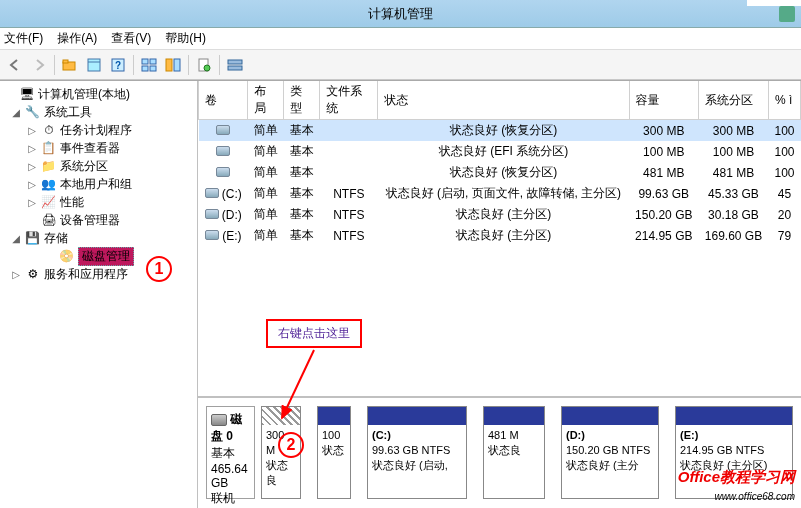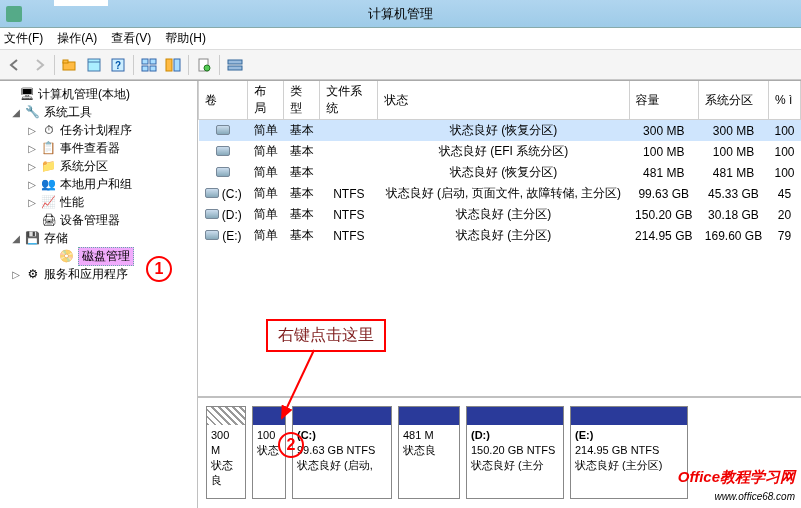--- a/index.html
+++ b/index.html
@@ -1,19 +1,19 @@
 <!DOCTYPE html>
 <html><head>
 <meta charset="utf-8">
 <style>
 * { box-sizing: border-box; margin: 0; padding: 0; font-family: "Microsoft YaHei", "SimSun", Arial, sans-serif; }
 body { width: 801px; height: 508px; background: #fff; font-size: 12px; position: relative; overflow: hidden; }
 
 
-.titlebar { height: 28px; background: linear-gradient(#b0d5ef,#9ecbe8); display: flex; align-items: center; border-bottom: 1px solid #8aa; position: relative; }
+.titlebar { height: 28px; background: linear-gradient(#b0d5ef,#9ecbe8); display: flex; align-items: center; border-bottom: 1px solid #8aa; position: relative; justify-content: flex-end; }
 .titlebar .sysicon { width: 16px; height: 16px; margin: 0 6px; background: #5a8; border-radius: 2px; }
 .titlebar .title { position: absolute; left: 50%; transform: translateX(-50%); font-size: 13px; color: #000; }
 .titlebar .gap { width: 54px; height: 6px; background: #fff; margin-left: 54px; position: absolute; top: 0; }
 
 
 .menubar { height: 22px; background: #fff; display: flex; align-items: center; padding: 0 4px; gap: 14px; border-bottom: 1px solid #ddd; }
 .menubar span { font-size: 12px; color: #000; }
 
 
 .toolbar { height: 30px; background: #f5f5f5; border-bottom: 1px solid #c8c8c8; display: flex; align-items: center; padding: 0 4px; gap: 2px; }
@@ -25,41 +25,41 @@
 .sidebar { width: 198px; border-right: 1px solid #c0c0c0; padding: 4px 0; overflow: hidden; }
 .content { flex: 1; display: flex; flex-direction: column; overflow: hidden; }
 
 
 .tree { font-size: 12px; }
 .node { display: flex; align-items: center; height: 18px; padding-left: 4px; white-space: nowrap; }
 .node .exp { width: 12px; text-align: center; color: #666; font-size: 10px; }
 .node .ico { width: 16px; height: 14px; margin: 0 3px; display: flex; align-items: center; justify-content: center; }
 .lvl1 { padding-left: 10px; }
 .lvl2 { padding-left: 26px; }
-.selected { background: #f0abfc; border: 1px dotted #6aa; }
+.selected { background: #be185d; border: 1px dotted #6aa; }
 
 
 .circ { position: absolute; width: 26px; height: 26px; border: 2px solid #f00; border-radius: 50%; color: #f00; display: flex; align-items: center; justify-content: center; font-size: 16px; font-weight: bold; }
-.annot-box { position: absolute; border: 2px solid #f00; color: #7f1d1d; font-size: 16px; padding: 4px 10px; background: #fff; }
+.annot-box { position: absolute; border: 2px solid #f00; color: #4c1d95; font-size: 12px; padding: 4px 10px; background: #fff; }
 .watermark { position: absolute; right: 6px; bottom: 4px; font-style: italic; font-family: "Times New Roman", serif; font-size: 15px; text-align: right; }
 .watermark .r1 { color: #e00; font-weight: bold; }
 .watermark .r2 { color: #000; }
 
 
 .vt-wrap { flex: 0 0 auto; border-bottom: 1px solid #c0c0c0; }
 .vt { width: 100%; border-collapse: collapse; font-size: 12px; }
 .vt th { background: #fff; border: 1px solid #d0d0d0; border-top: none; font-weight: normal; text-align: left; padding: 2px 6px; height: 20px; }
 .vt td { padding: 2px 6px; height: 18px; white-space: nowrap; text-align: center; }
 .vico { display: inline-block; width: 14px; height: 10px; background: linear-gradient(#cde,#8ab); border: 1px solid #789; border-radius: 2px; }
 
 
 .diskmap { border-top: 1px solid #c0c0c0; padding: 8px; display: flex; gap: 6px; height: 110px; }
 .disk-info { width: 102px; border: 1px solid #a0a0a0; padding: 4px; font-size: 12px; background: #fff; }
 .disk-info .dico { display: inline-block; width: 16px; height: 12px; background: linear-gradient(#ccc,#888); border: 1px solid #666; border-radius: 2px; vertical-align: middle; }
-.parts { flex: 1; display: flex; gap: 6px; }
+.parts { flex: 1; display: flex; gap: 16px; }
 .part { border: 1px solid #888; display: flex; flex-direction: column; font-size: 11px; overflow: hidden; }
 .part .bar { height: 18px; background: #2a3a9a; }
 .part .bar.hatch { background: repeating-linear-gradient(45deg,#999,#999 2px,#fff 2px,#fff 5px); }
 .part .body { padding: 3px 4px; flex: 1; line-height: 1.35; text-align: left; }
 .part .body b { font-weight: bold; }
 
 
 .arrow-svg { position: absolute; pointer-events: none; }
 </style>
 </head>
@@ -274,20 +274,27 @@
        <td>214.95 GB</td>
               <td>169.60 GB</td>
               <td>79</td>
      </tr>
           </tbody>
       </table>
       <div style="height:150px"></div>
     </div>
 
     <div class="diskmap">
+      <div class="disk-info">
+        <span class="dico"></span>
+        <b>磁盘 0</b><br>
+        <span>基本</span><br>
+        <span>465.64 GB</span><br>
+        <span>联机</span>
+      </div>
       <div class="parts" id="parts">
           <div class="part" style="width:40px">
        <div class="bar hatch"></div>
        <div class="body"><b></b>300 M<br>状态良</div>
      </div>
           <div class="part" style="width:34px">
        <div class="bar "></div>
        <div class="body"><b></b>100<br>状态</div>
      </div>
           <div class="part" style="width:100px">

